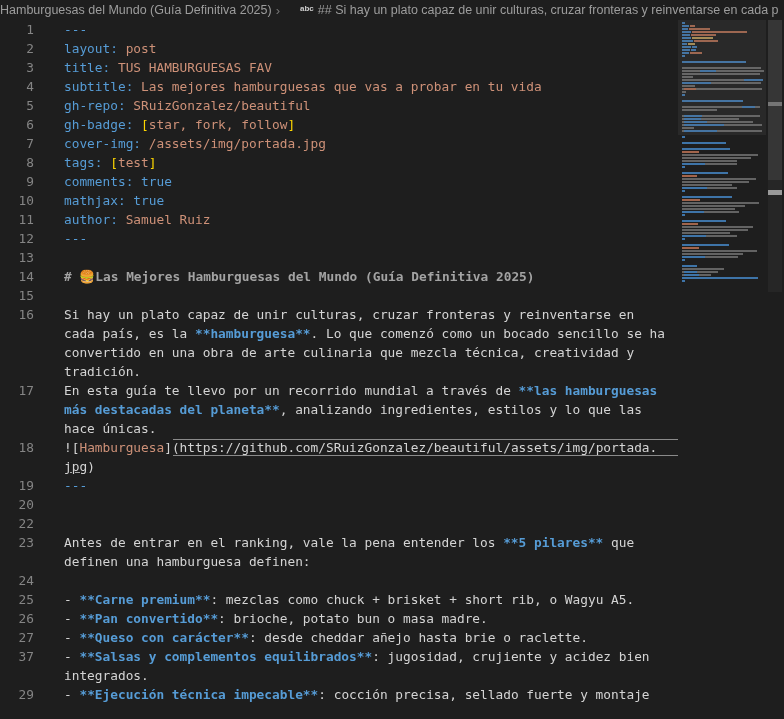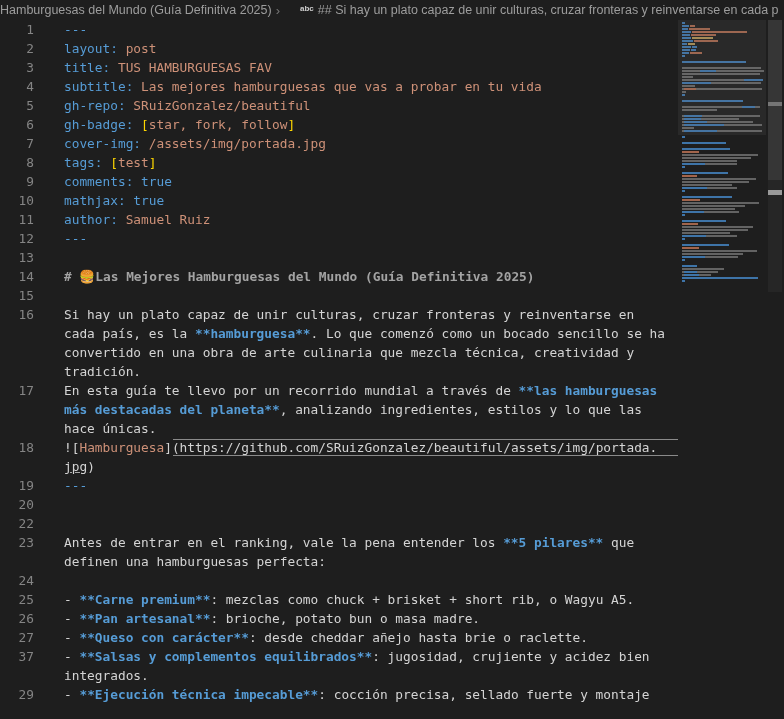--- a/index.html
+++ b/index.html
@@ -91,24 +91,24 @@
       <div class="row"><div class="num"></div><div class="code"><span class="sg-p">tradición.</span></div></div>
       <div class="row"><div class="num">17</div><div class="code"><span class="sg-p">En esta guía te llevo por un recorrido mundial a través de </span><span class="sg-b">**las hamburguesas</span></div></div>
       <div class="row"><div class="num"></div><div class="code"><span class="sg-b">más destacadas del planeta**</span><span class="sg-p">, analizando ingredientes, estilos y lo que las</span></div></div>
       <div class="row"><div class="num"></div><div class="code"><span class="sg-p">hace únicas.</span></div></div>
       <div class="row"><div class="num">18</div><div class="code"><span class="sg-p">![</span><span class="sg-str">Hamburguesa</span><span class="sg-p">]</span><span class="sg-lb">(https://github.com/SRuizGonzalez/beautiful/assets/img/portada.</span></div><div class="linkline"></div></div>
       <div class="row"><div class="num"></div><div class="code"><span class="sg-lnk">jpg</span><span class="sg-p">)</span></div></div>
       <div class="row"><div class="num">19</div><div class="code"><span class="sg-kw">---</span></div></div>
       <div class="row"><div class="num">20</div><div class="code"></div></div>
       <div class="row"><div class="num">22</div><div class="code"></div></div>
       <div class="row"><div class="num">23</div><div class="code"><span class="sg-p">Antes de entrar en el ranking, vale la pena entender los </span><span class="sg-b">**5 pilares**</span><span class="sg-p"> que</span></div></div>
-      <div class="row"><div class="num"></div><div class="code"><span class="sg-p">definen una hamburguesas perfecta:</span></div></div>
+      <div class="row"><div class="num"></div><div class="code"><span class="sg-p">definen una hamburguesa definen:</span></div></div>
       <div class="row"><div class="num">24</div><div class="code"></div></div>
       <div class="row"><div class="num">25</div><div class="code"><span class="sg-p">- </span><span class="sg-b">**Carne premium**</span><span class="sg-p">: mezclas como chuck + brisket + short rib, o Wagyu A5.</span></div></div>
-      <div class="row"><div class="num">26</div><div class="code"><span class="sg-p">- </span><span class="sg-b">**Pan artesanal**</span><span class="sg-p">: brioche, potato bun o masa madre.</span></div></div>
+      <div class="row"><div class="num">26</div><div class="code"><span class="sg-p">- </span><span class="sg-b">**Pan convertido**</span><span class="sg-p">: brioche, potato bun o masa madre.</span></div></div>
       <div class="row"><div class="num">27</div><div class="code"><span class="sg-p">- </span><span class="sg-b">**Queso con carácter**</span><span class="sg-p">: desde cheddar añejo hasta brie o raclette.</span></div></div>
       <div class="row"><div class="num">37</div><div class="code"><span class="sg-p">- </span><span class="sg-b">**Salsas y complementos equilibrados**</span><span class="sg-p">: jugosidad, crujiente y acidez bien</span></div></div>
       <div class="row"><div class="num"></div><div class="code"><span class="sg-p">integrados.</span></div></div>
       <div class="row"><div class="num">29</div><div class="code"><span class="sg-p">- </span><span class="sg-b">**Ejecución técnica impecable**</span><span class="sg-p">: cocción precisa, sellado fuerte y montaje</span></div></div>
     </div>
 </div>
 
 <div class="minimap">
   <div class="minimap-content">
       <div class="mrow">

